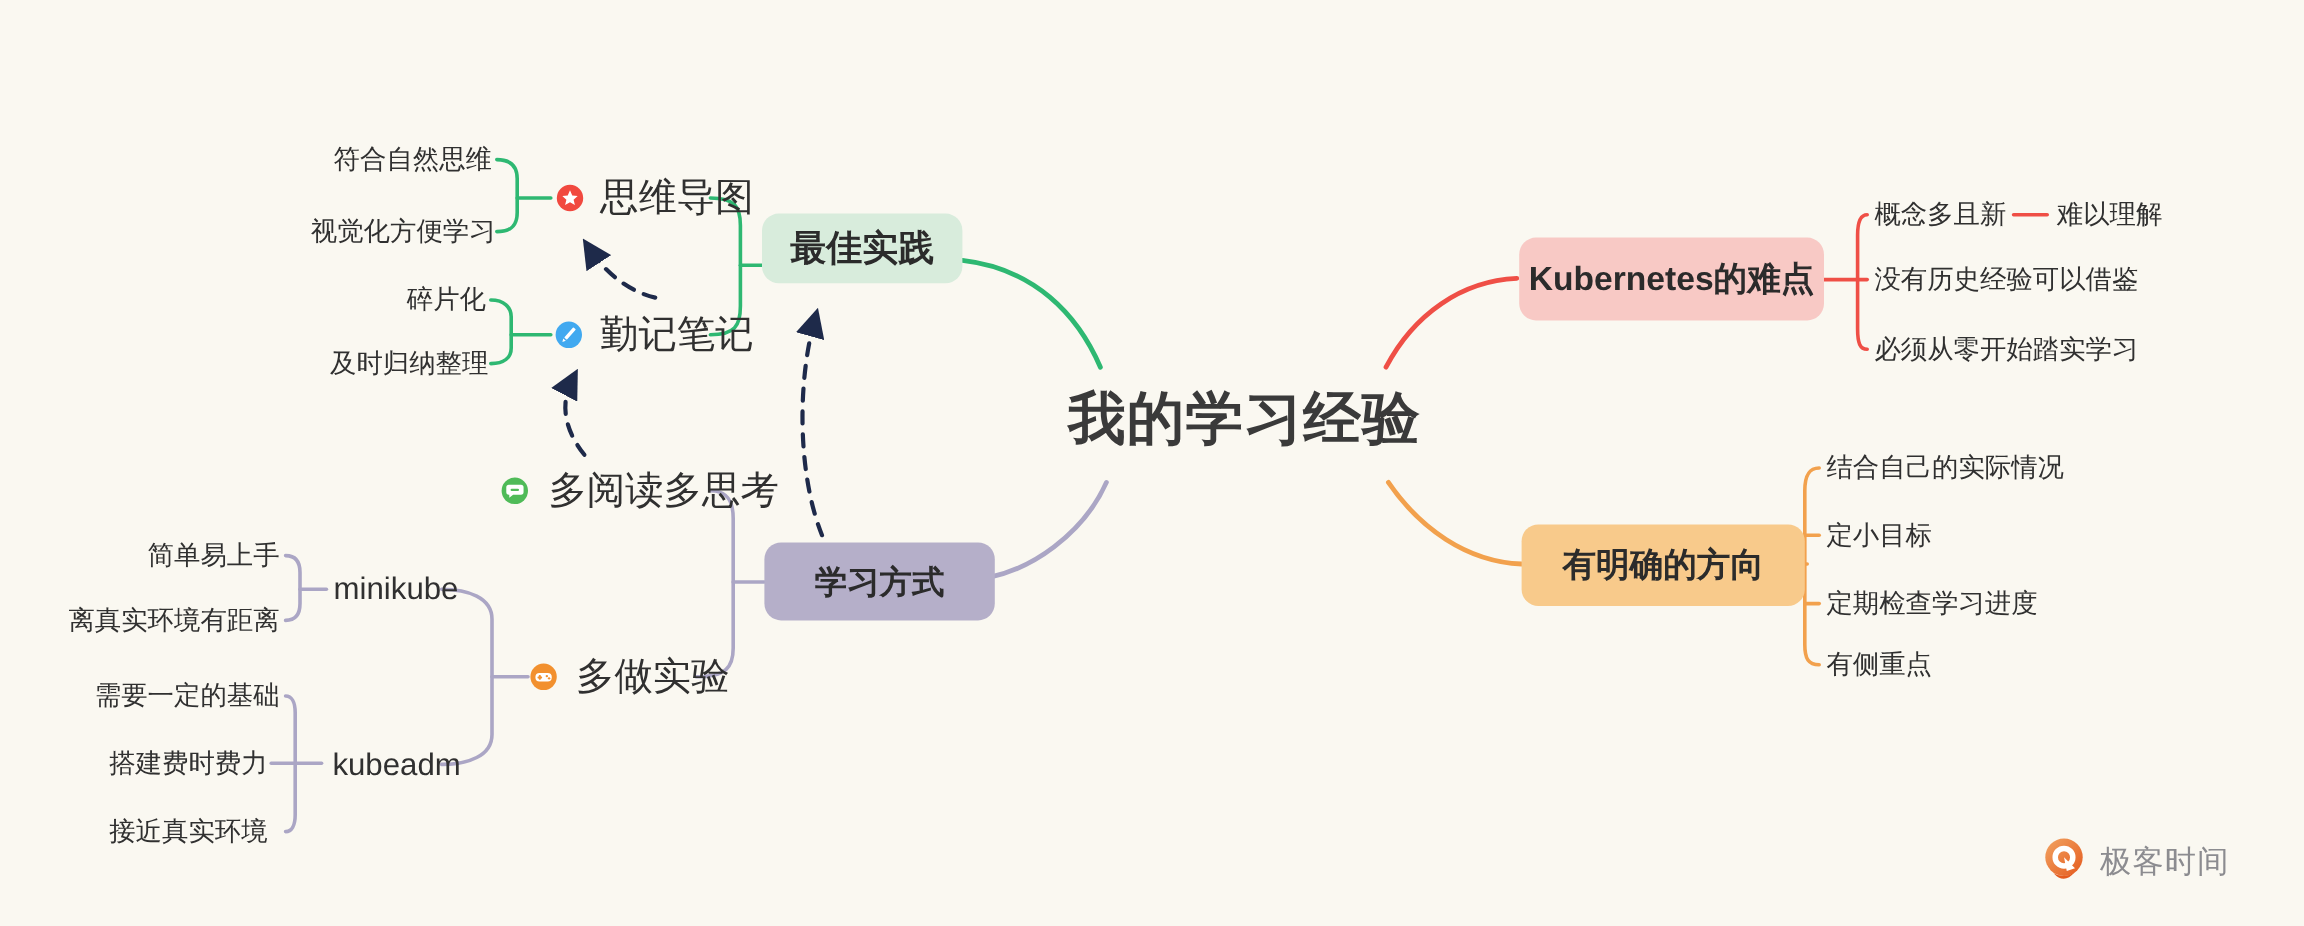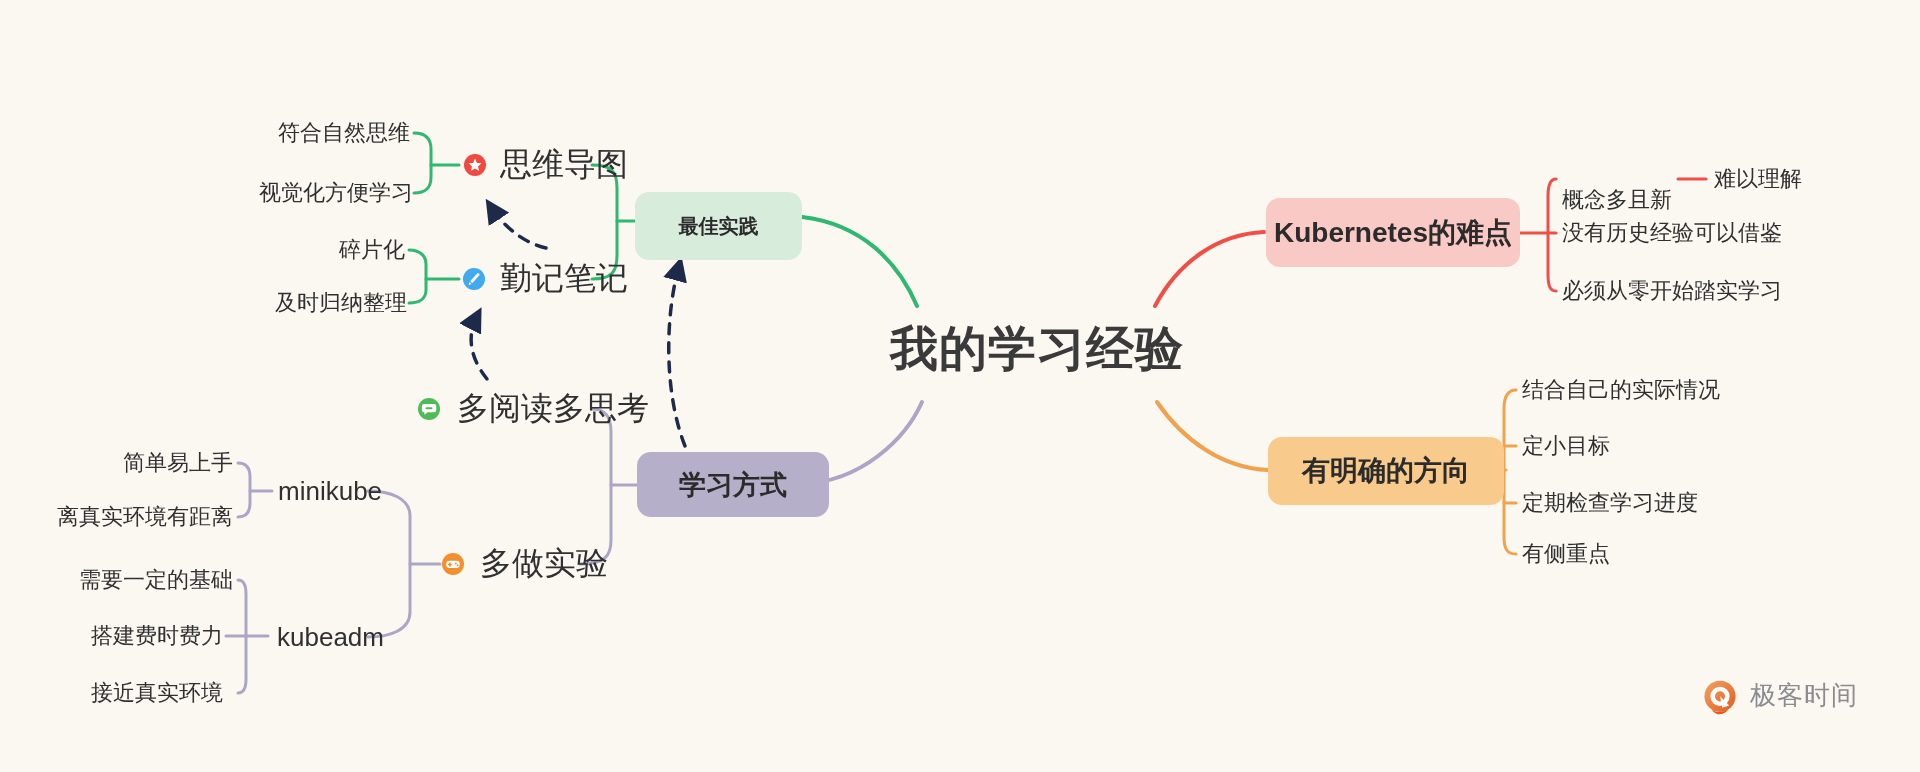--- a/index.html
+++ b/index.html
@@ -46,22 +46,22 @@
   .latin{font-size:26px;}
   .leaf{
     position:absolute;transform:translateY(-50%);
     font-size:22px;color:var(--c-text-dark);white-space:nowrap;
   }
   .icon{
     position:absolute;transform:translate(-50%,-50%);
     width:24px;height:24px;line-height:0;
   }
   .logo{
-    position:absolute;left:1698px;top:678px;
-    display:flex;align-items:flex-start;gap:8px;
+    position:absolute;left:1698px;top:696px;
+    display:flex;align-items:center;gap:8px;
   }
   .logo-text{font-size:26px;color:var(--c-logo-text);white-space:nowrap;letter-spacing:1px;}
   .lg-a{stop-color:var(--c-logo-orange-light);}
   .lg-b{stop-color:var(--c-logo-orange-dark);}
 </style>
 </head>
 <body>
 
 <div class="canvas">
 
@@ -102,21 +102,21 @@
     <path class="stroke-orange w3" d="M 1504 446 L 1516 446"></path>
     <path class="stroke-orange w3" d="M 1504 503 L 1516 503"></path>
 
     <path class="stroke-navy dashed" d="M 487 379 C 471 359, 466 337, 477 316" marker-end="url(#arrow)"></path>
     <path class="stroke-navy dashed" d="M 546 248 C 524 243, 504 227, 491 207" marker-end="url(#arrow)"></path>
     <path class="stroke-navy dashed" d="M 685 446 C 665 396, 664 320, 679 266" marker-end="url(#arrow)"></path>
   </svg>
 
   <div class="central" style="left:1037px;top:349px;">我的学习经验</div>
 
-  <div class="mainbox box-green" style="left:635px;top:192px;width:167px;height:68px;font-size:20px;">最佳实践</div>
+  <div class="mainbox box-green" style="left:635px;top:178px;width:167px;height:58px;font-size:30px;">最佳实践</div>
   <div class="mainbox box-purple" style="left:637px;top:452px;width:192px;height:65px;font-size:27px;">学习方式</div>
   <div class="mainbox box-red" style="left:1266px;top:198px;width:254px;height:69px;font-size:28px;">Kubernetes的难点</div>
   <div class="mainbox box-orange" style="left:1268px;top:437px;width:236px;height:68px;font-size:28px;">有明确的方向</div>
 
   <span class="icon" style="left:475px;top:165px;">
     <svg width="24" height="24" viewBox="0 0 24 24">
         <circle cx="12" cy="12" r="11" style="fill:var(--c-icon-red)"></circle>
         <path d="M12 5.6 L13.9 9.9 18.4 10.3 15 13.4 16.1 17.9 12 15.5 7.9 17.9 9 13.4 5.6 10.3 10.1 9.9 Z" fill="#fff"></path>
       </svg>
   </span>
@@ -161,21 +161,21 @@
 
   <div class="node2 latin" style="left:278px;top:491px;">minikube</div>
   <div class="node2 latin" style="left:277px;top:637px;">kubeadm</div>
 
   <div class="leaf" style="right:1687px;top:463px;">简单易上手</div>
   <div class="leaf" style="right:1687px;top:517px;">离真实环境有距离</div>
   <div class="leaf" style="right:1687px;top:580px;">需要一定的基础</div>
   <div class="leaf" style="right:1697px;top:636px;">搭建费时费力</div>
   <div class="leaf" style="right:1697px;top:693px;">接近真实环境</div>
 
-  <div class="leaf" style="left:1562px;top:179px;margin-top:21px;">概念多且新</div>
+  <div class="leaf" style="left:1562px;top:179px;">概念多且新</div>
   <div class="leaf" style="left:1714px;top:179px;">难以理解</div>
   <div class="leaf" style="left:1562px;top:233px;">没有历史经验可以借鉴</div>
   <div class="leaf" style="left:1562px;top:291px;">必须从零开始踏实学习</div>
 
   <div class="leaf" style="left:1522px;top:390px;">结合自己的实际情况</div>
   <div class="leaf" style="left:1522px;top:446px;">定小目标</div>
   <div class="leaf" style="left:1522px;top:503px;">定期检查学习进度</div>
   <div class="leaf" style="left:1522px;top:554px;">有侧重点</div>
 
   <div class="logo">

